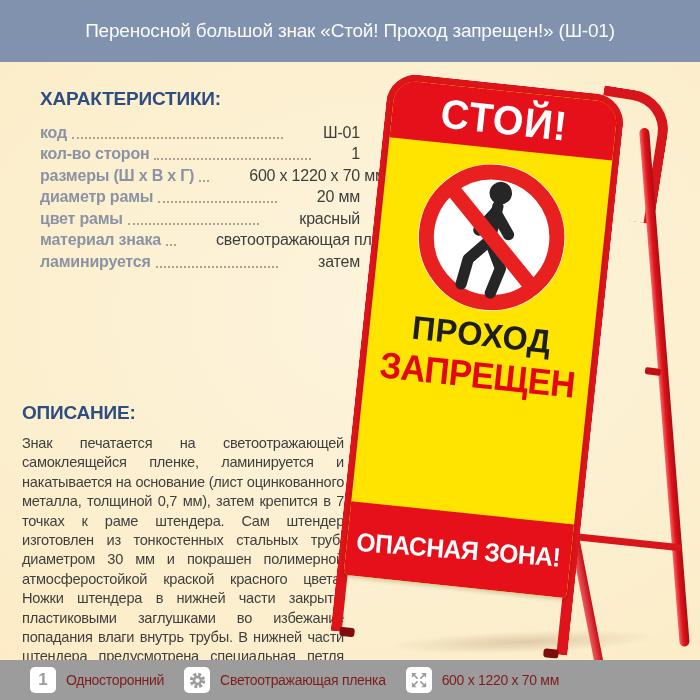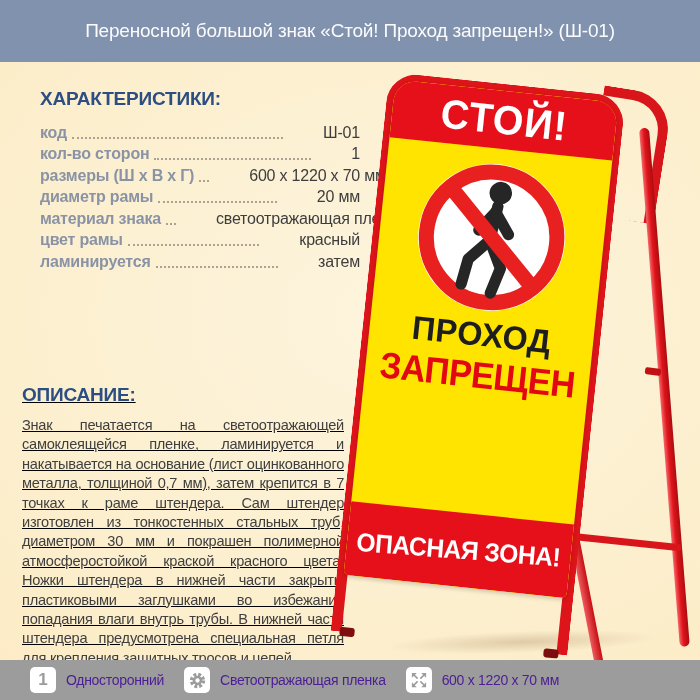--- a/index.html
+++ b/index.html
@@ -15,21 +15,21 @@
 
   
   .specs { position:absolute; left:40px; top:88px; width:320px; }
   .section-heading { color:#2d4e82; font-size:19px; font-weight:800; letter-spacing:-0.2px; margin-bottom:10px; }
   .spec-row { display:flex; align-items:flex-end; height:21.5px; font-size:16px; }
   .spec-label { color:#8a93a5; font-weight:700; white-space:nowrap; letter-spacing:-0.2px; }
   .spec-dots { flex:1 1 auto; border-bottom:2px dotted #aaa394; margin:0 5px 3px 5px; min-width:10px; }
   .spec-value { color:#3d3d3d; white-space:nowrap; letter-spacing:-0.2px;padding-left:35px; }
 
   
-  .description { position:absolute; left:22px; top:384px; width:322px;text-decoration:underline; }
+  .description { position:absolute; left:22px; top:402px; width:322px; }
   .description p { margin-top:4px; font-size:14.6px; line-height:19.4px; color:#3f3f3f;
                    text-align:justify; letter-spacing:-0.25px; }
 
   
   .stand { position:absolute; left:358px; top:76px; width:335px; height:585px; }
   .stand-shadow { position:absolute; left:30px; top:555px; width:270px; height:22px;
                   background:radial-gradient(closest-side, rgba(150,110,70,.28), rgba(150,110,70,0));
                   transform:rotate(-2deg); }
   .rear-top { position:absolute; left:236px; top:14px; width:70px; height:130px;
               border:10px solid #d8151b; border-left:none; border-bottom:none;
@@ -63,21 +63,21 @@
   .band-bottom span { color:#fff; font-size:26px; font-weight:800; letter-spacing:-.5px;
                       transform:scaleX(.95) rotate(-1.5deg); white-space:nowrap; }
 
   
   .footer { position:absolute; left:0; top:660px; width:700px; height:40px; background:#9c9c9c;
             display:flex; align-items:center; padding-left:30px; gap:20px; }
   .footer-item { display:flex; align-items:center; gap:10px; }
   .icon-box { width:26px; height:26px; background:#fff; border-radius:5px;
               display:flex; align-items:center; justify-content:center; flex:0 0 auto; }
   .icon-box .num { color:#9c9c9c; font-size:17px; font-weight:700; }
-  .footer-label { color:#4c1d95; font-size:14px; letter-spacing:-.3px; white-space:nowrap; }
+  .footer-label { color:#7f1d1d; font-size:14px; letter-spacing:-.3px; white-space:nowrap; }
 </style>
 </head>
 <body>
 
 <div id="app">
 
   <div class="header">
     <div class="title">Переносной большой знак «Стой! Проход запрещен!» (Ш-01)</div>
   </div>
 
@@ -98,28 +98,28 @@
       <span class="spec-label">размеры (Ш х В х Г)</span>
       <span class="spec-dots"></span>
       <span class="spec-value">600 х 1220 х 70 мм</span>
     </div>
     <div class="spec-row">
       <span class="spec-label">диаметр рамы</span>
       <span class="spec-dots"></span>
       <span class="spec-value">20 мм</span>
     </div>
     <div class="spec-row">
+      <span class="spec-label">цвет рамы</span>
+      <span class="spec-dots"></span>
+      <span class="spec-value">красный</span>
+    </div>
+    <div class="spec-row">
       <span class="spec-label">материал знака</span>
       <span class="spec-dots"></span>
       <span class="spec-value">светоотражающая пленка</span>
-    </div>
-    <div class="spec-row">
-      <span class="spec-label">цвет рамы</span>
-      <span class="spec-dots"></span>
-      <span class="spec-value">красный</span>
     </div>
     <div class="spec-row">
       <span class="spec-label">ламинируется</span>
       <span class="spec-dots"></span>
       <span class="spec-value">затем</span>
     </div>
   </div>
 
   <div class="description">
     <div class="section-heading">ОПИСАНИЕ:</div>

